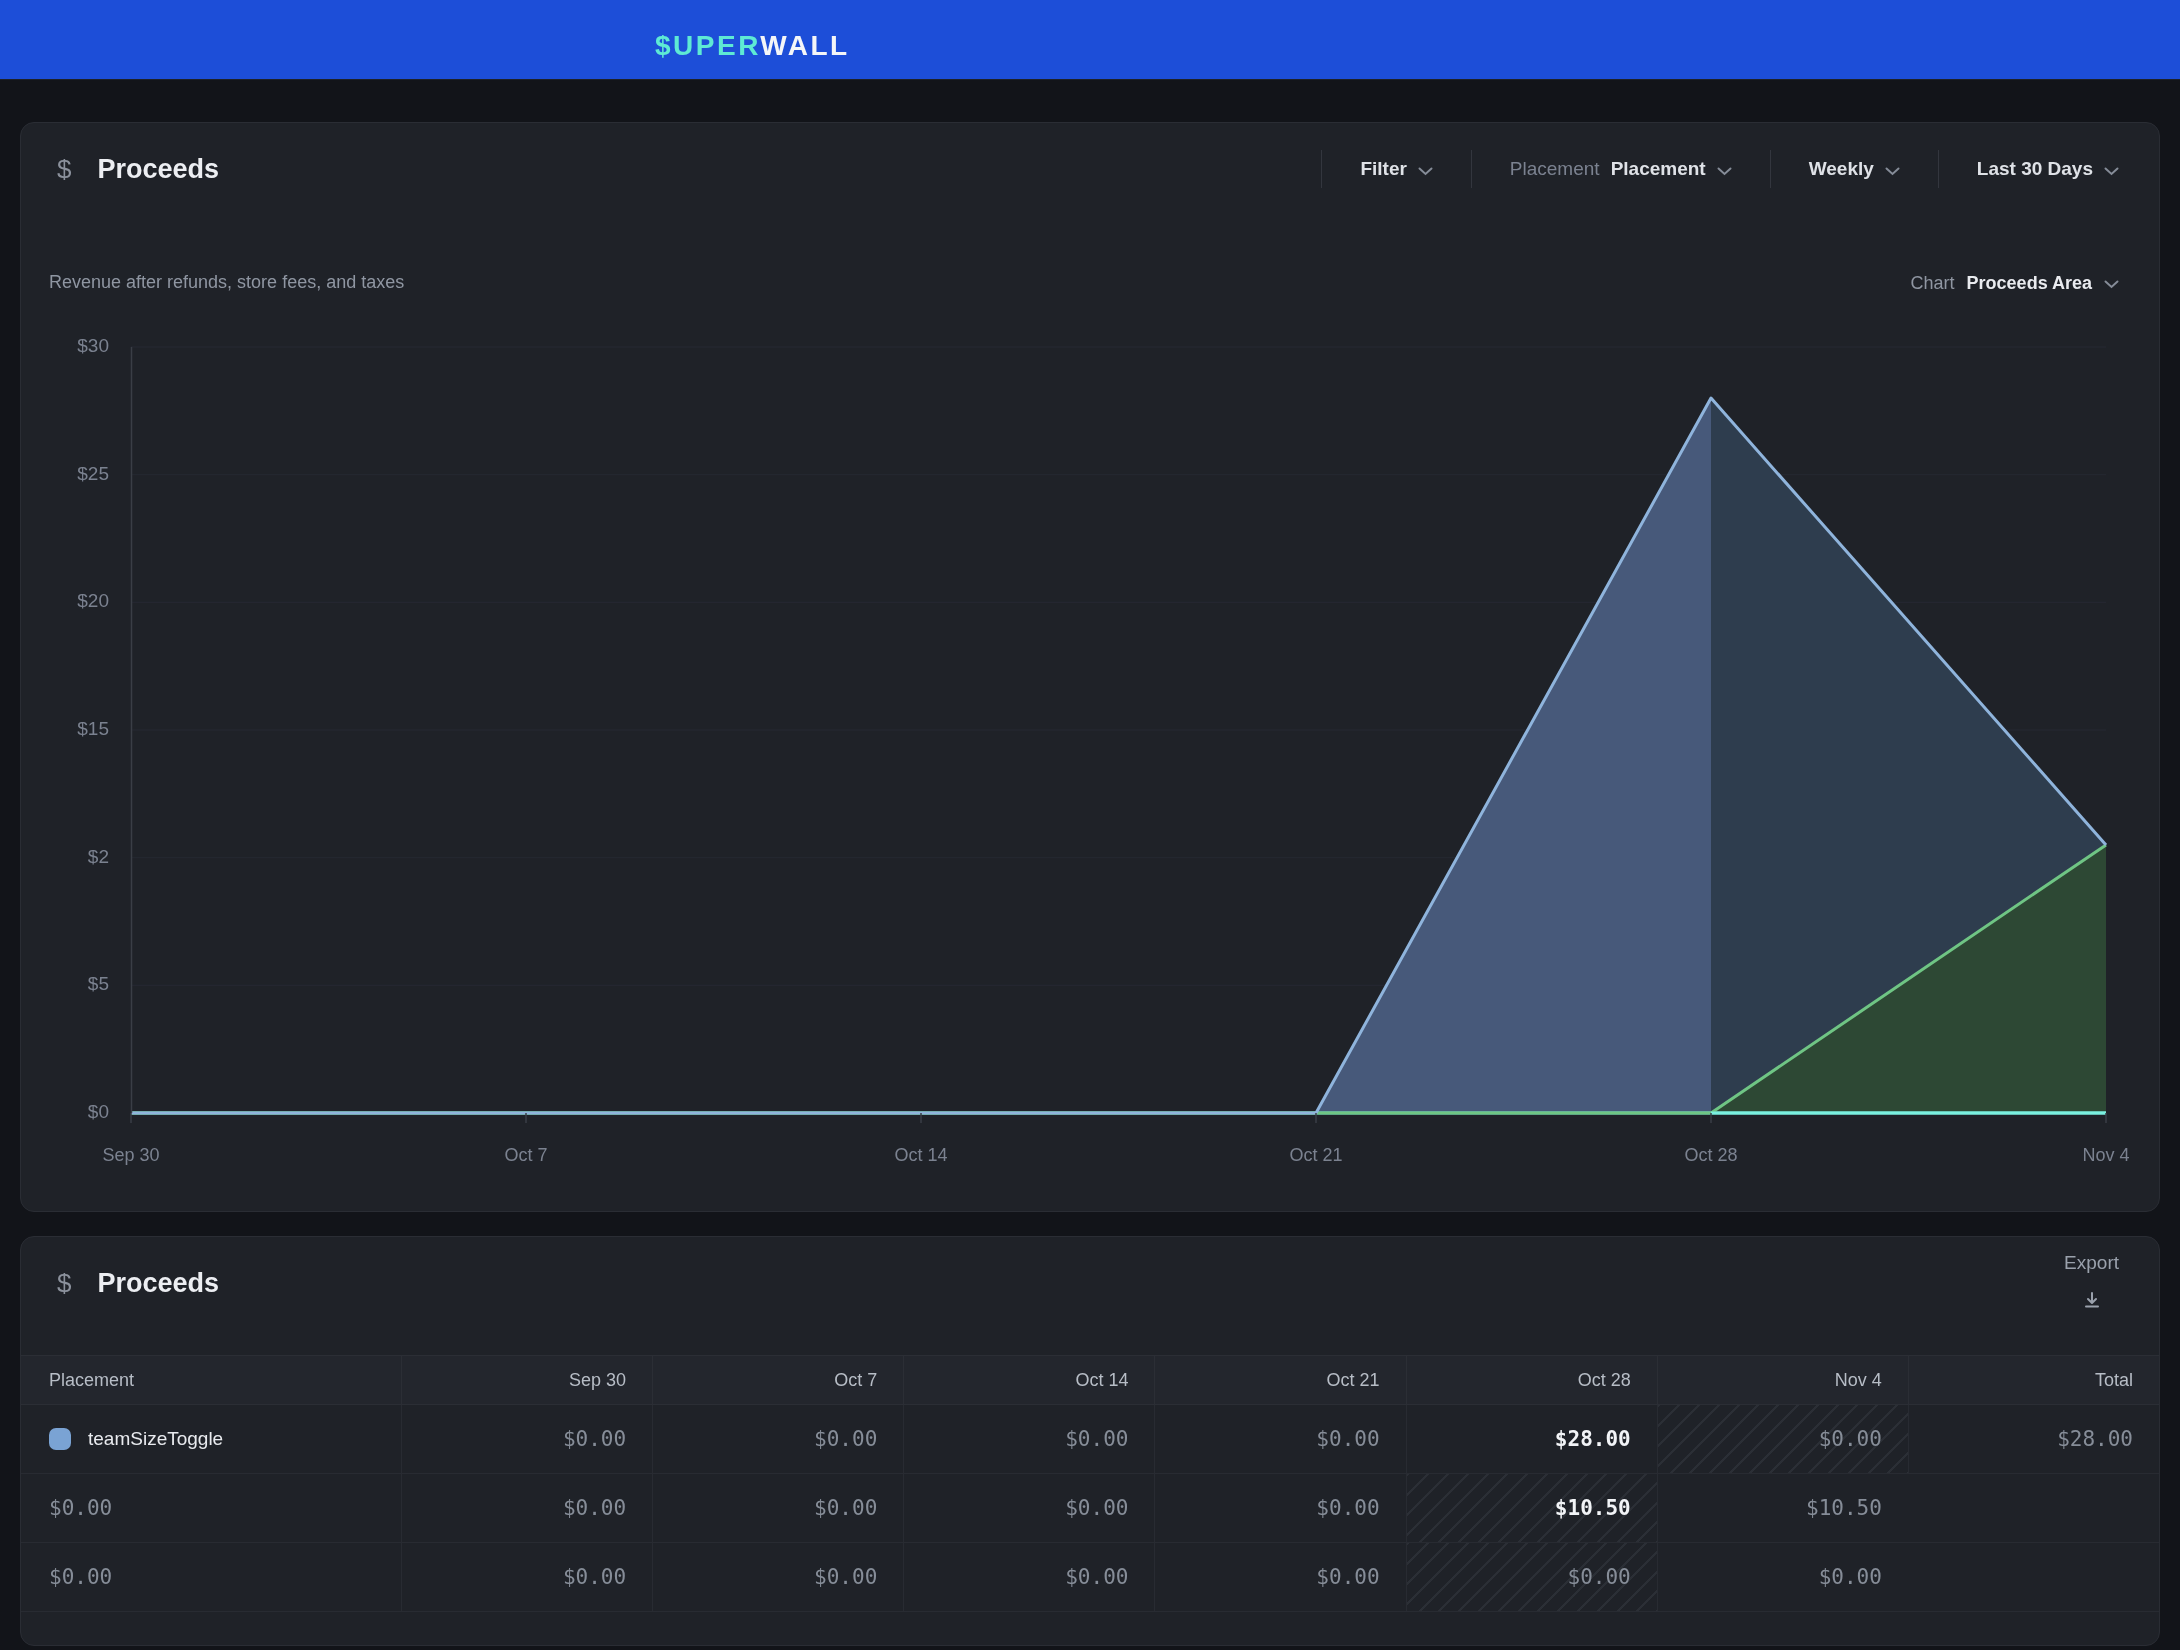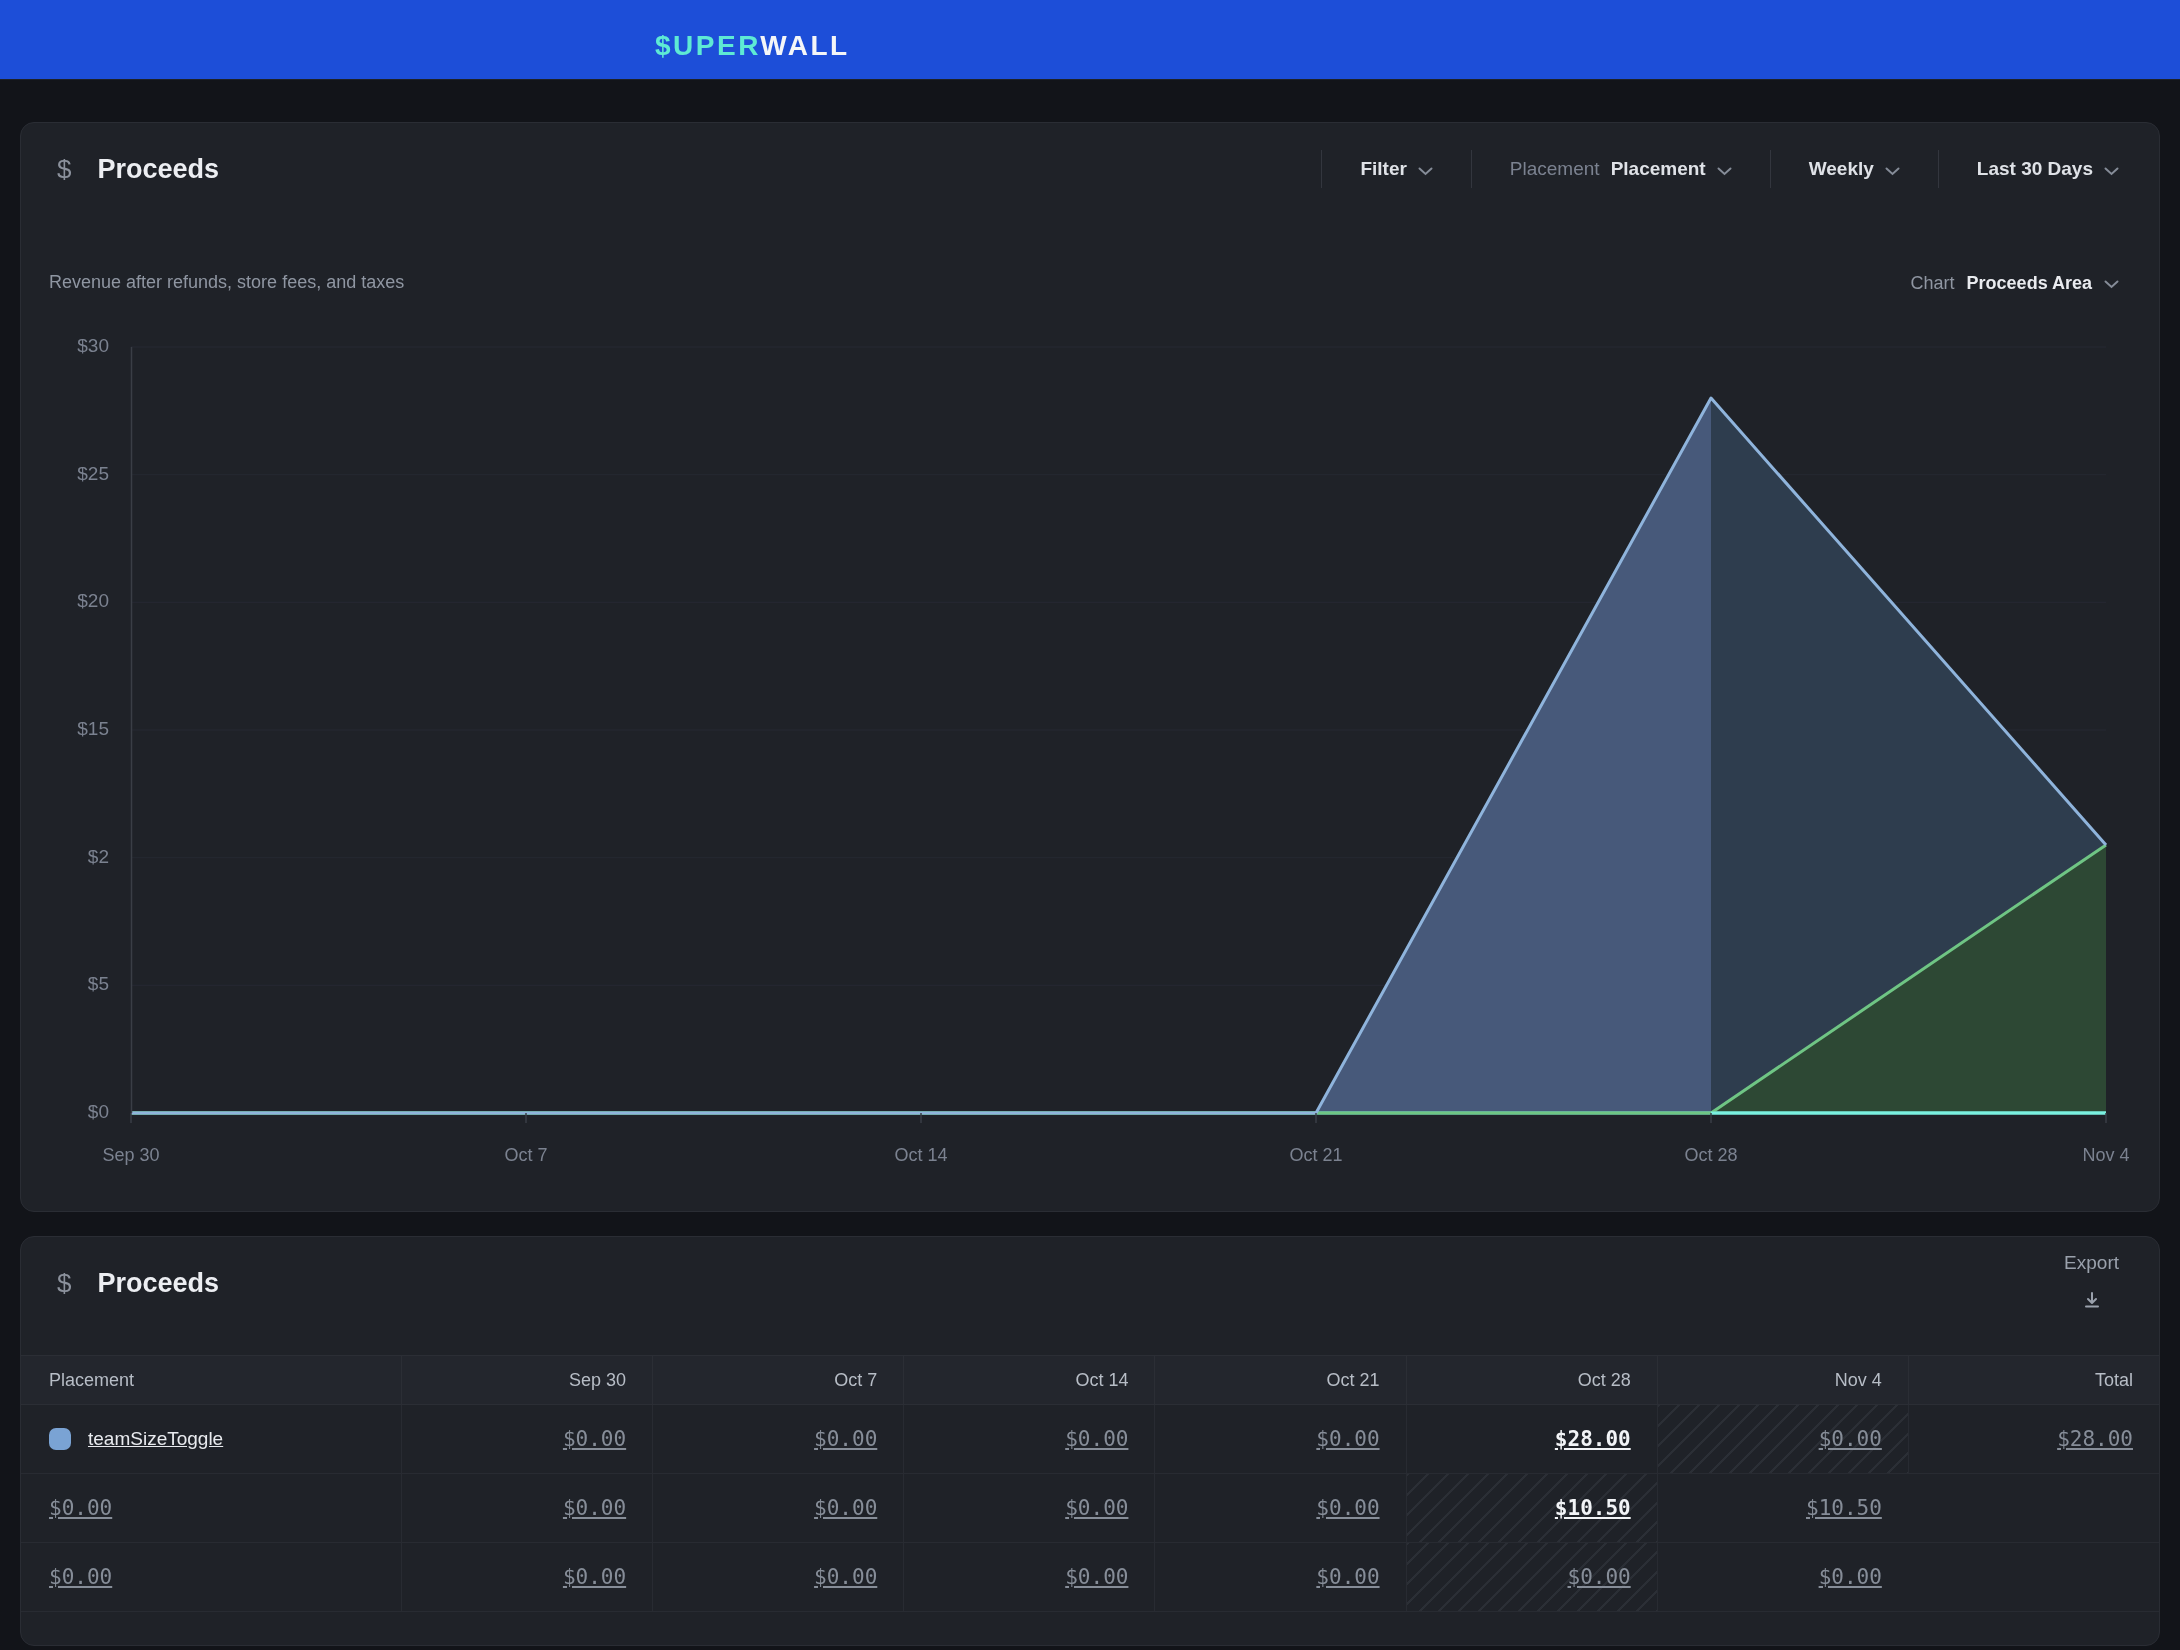--- a/index.html
+++ b/index.html
@@ -52,21 +52,21 @@
                 color:#9aa1ac; font-size:19px; cursor:pointer;flex-direction:column; }
   .tgrid { position:absolute; top:118px; left:0; right:0; }
   .thead, .trow { display:grid; grid-template-columns:380px repeat(7, 1fr); }
   .thead { height:50px; background:#23262d; border-top:1px solid #2b2e35;
            border-bottom:1px solid #2b2e35; }
   .thead .tcell { color:#b7bdc6; font-size:18px; font-weight:400; }
   .trow { height:69px; border-bottom:1px solid #282b32; }
   .tcell { display:flex; align-items:center; justify-content:flex-end;
            padding:0 26px; border-left:1px solid #2b2e35; min-width:0; }
   .tcell:first-child { border-left:none; justify-content:flex-start; padding-left:28px; }
-  .trow .tcell { border-left-color:#282b32;text-decoration:underline; }
+  .trow .tcell { border-left-color:#282b32; }
   .placement { gap:17px; color:#e9ebef; font-size:19px; font-weight:500; }
   .swatch { width:22px; height:22px; border-radius:7px; flex:0 0 auto; }
   .num { font-family:"DejaVu Sans Mono", monospace; font-size:21px; color:#868d98; }
   .num.highlight { color:#f2f4f7; font-weight:700; }
   .hatched { background-image:repeating-linear-gradient(135deg,
               rgba(148,158,173,0.10) 0px, rgba(148,158,173,0.10) 2px,
               transparent 2px, transparent 14px); }
 </style>
 </head>
 <body>

